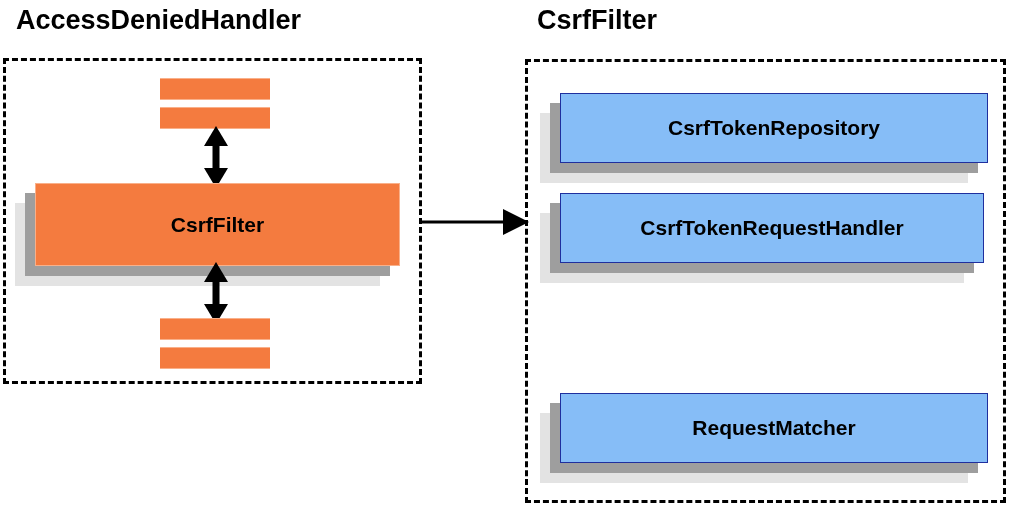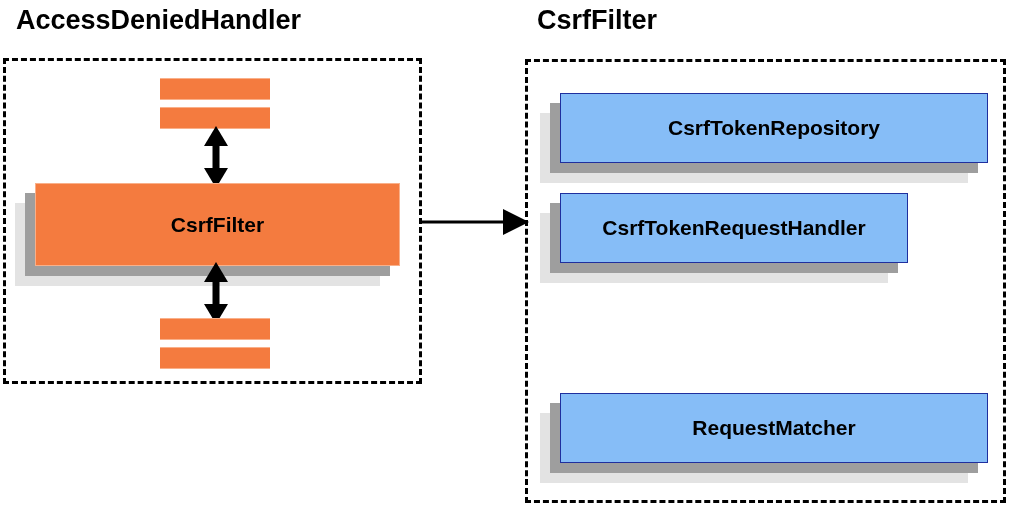--- a/index.html
+++ b/index.html
@@ -145,21 +145,21 @@
   <div class="panel-title" id="title-right">CsrfFilter</div>
 
   <div class="group-box" id="group-right"></div>
 
   <div class="node blue" style="left:560px; top:93px; width:428px; height:70px;">
     <div class="shadow-far"></div>
     <div class="shadow-near"></div>
     <div class="face">CsrfTokenRepository</div>
   </div>
 
-  <div class="node blue" style="left:560px; top:193px; width:348px; height:70px;">
+  <div class="node blue" style="left:560px; top:193px; width:424px; height:70px;">
     <div class="shadow-far"></div>
     <div class="shadow-near"></div>
     <div class="face">CsrfTokenRequestHandler</div>
   </div>
 
 
   <div class="node blue" style="left:560px; top:393px; width:428px; height:70px;">
     <div class="shadow-far"></div>
     <div class="shadow-near"></div>
     <div class="face">RequestMatcher</div>

